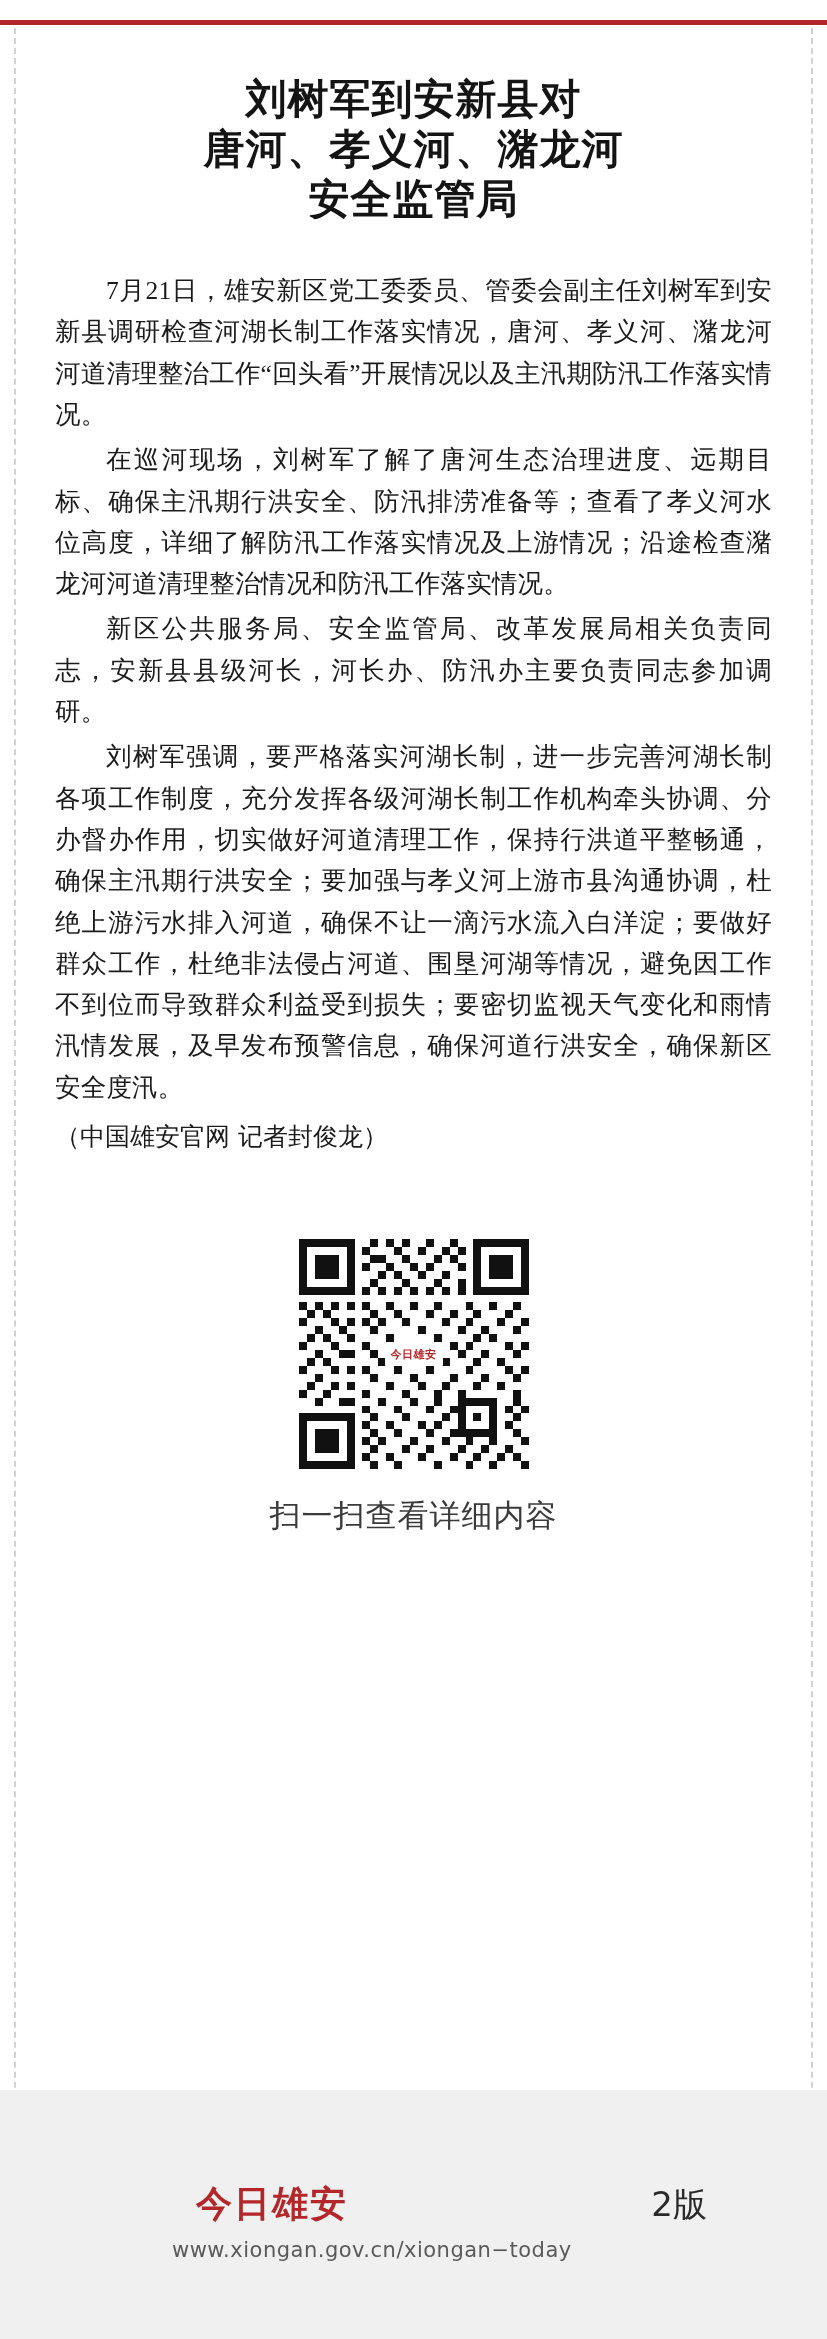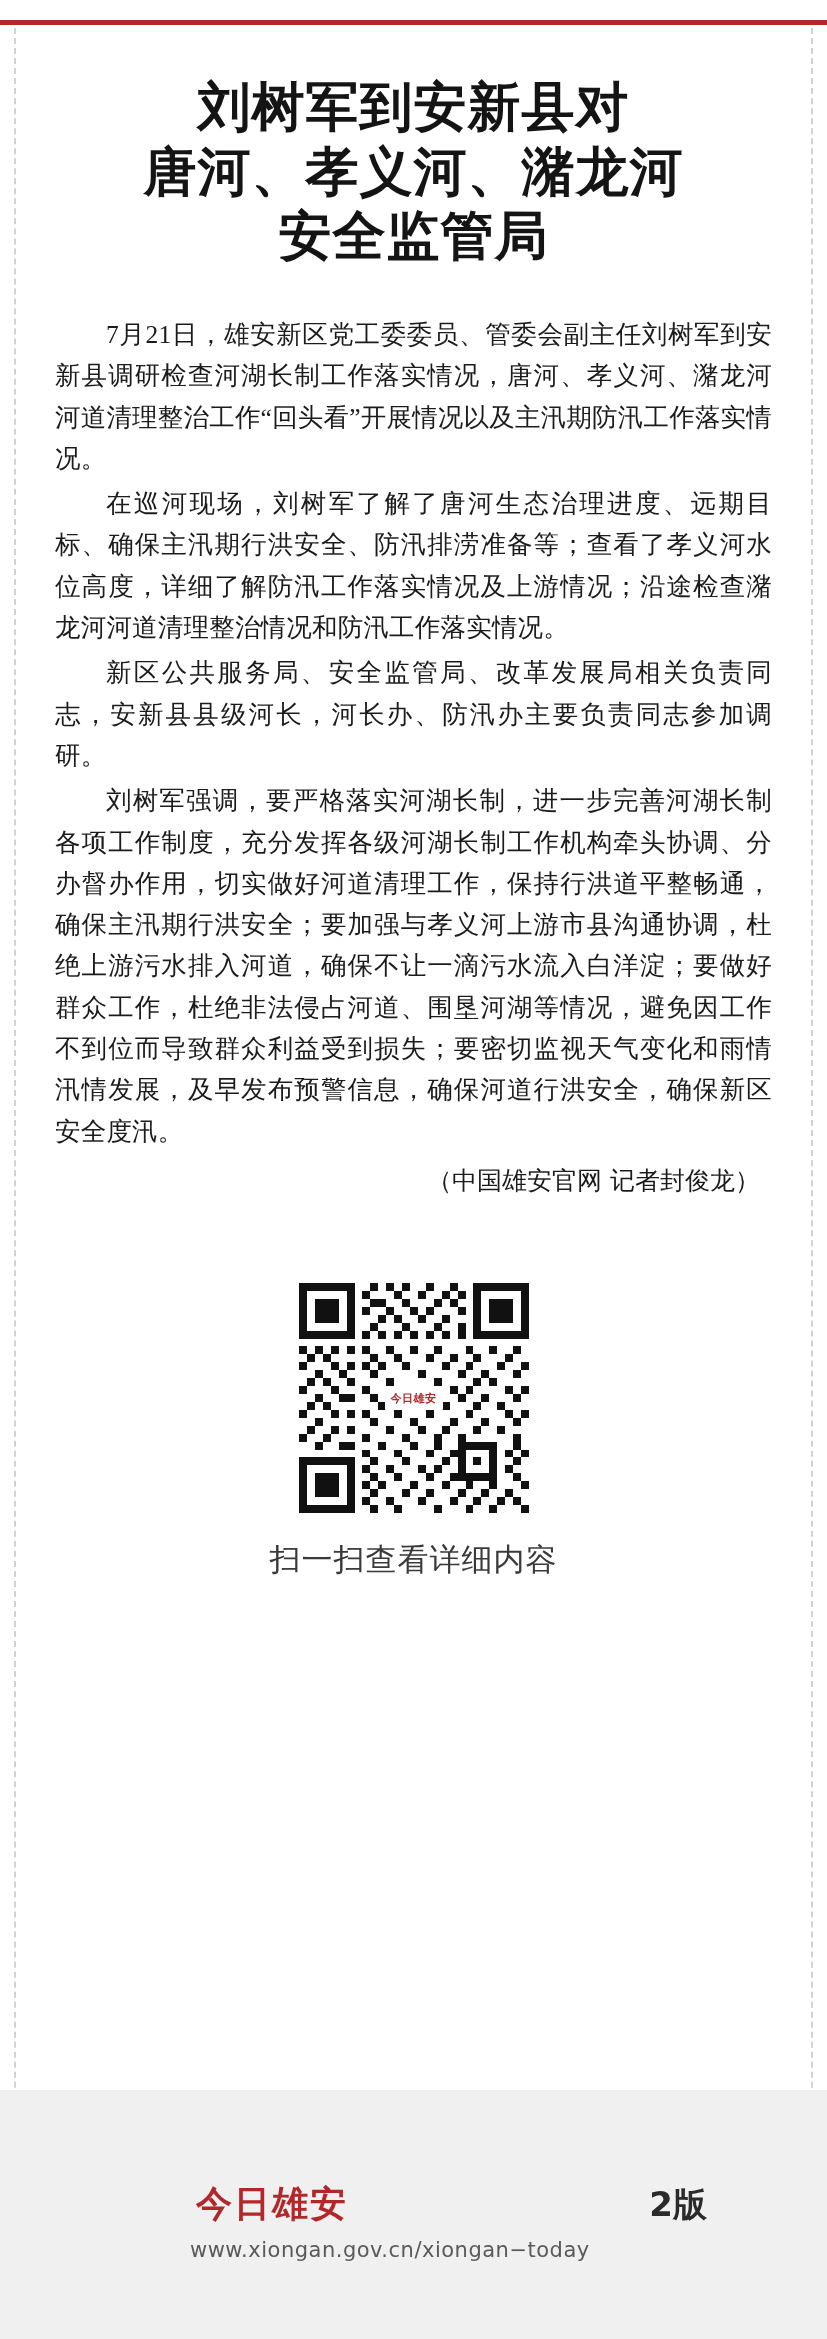--- a/index.html
+++ b/index.html
@@ -45,21 +45,21 @@
     padding: 0 55px;
     box-sizing: border-box;
   }
 
   .headline {
     margin: 0;
     padding-top: 74px;
     text-align: center;
     font-family: "DejaVu Serif", "Liberation Serif", serif;
     font-weight: bold;
-    font-size: 53px;
+    font-size: 41px;
     line-height: 1.22;
     letter-spacing: 1px;
     color: #141414;
   }
   .headline .hl-line { display: block; }
 
   .article {
     margin-top: 46px;
   }
   .article p {
@@ -68,21 +68,20 @@
     font-size: 25.5px;
     line-height: 1.62;
     text-align: justify;
     text-justify: inter-ideograph;
     text-indent: 2em;
     color: #1b1b1b;
     letter-spacing: 0.2px;
   }
   .byline {
     margin-top: 12px;
-    text-align: right;
     padding-right: 12px;
     font-family: "DejaVu Sans", "Liberation Sans", sans-serif;
     font-size: 25px;
     color: #1b1b1b;
   }
 
   
   .qr-block {
     margin-top: 86px;
     text-align: center;
@@ -145,35 +144,34 @@
     left: 196px;
     top: 90px;
     font-family: "DejaVu Serif", "Liberation Serif", serif;
     font-weight: bold;
     font-size: 36px;
     letter-spacing: 2px;
     color: #b3262a;
   }
   .footer-url {
     position: absolute;
-    left: 190px;
+    left: 172px;
     top: 148px;
     font-family: "DejaVu Sans", "Liberation Sans", sans-serif;
     font-size: 21px;
     color: #5a5a5a;
     letter-spacing: 0.5px;
   }
   .footer-page {
     position: absolute;
     right: 120px;
     top: 92px;
     font-family: "DejaVu Sans", "Liberation Sans", sans-serif;
     font-size: 34px;
     color: #2a2a2a;
-    font-weight: bold;
   }
 </style>
 </head>
 <body>
 
 <div class="page">
 
   <div class="top-rule"></div>
   <div class="edge-dash left"></div>
   <div class="edge-dash right"></div>

